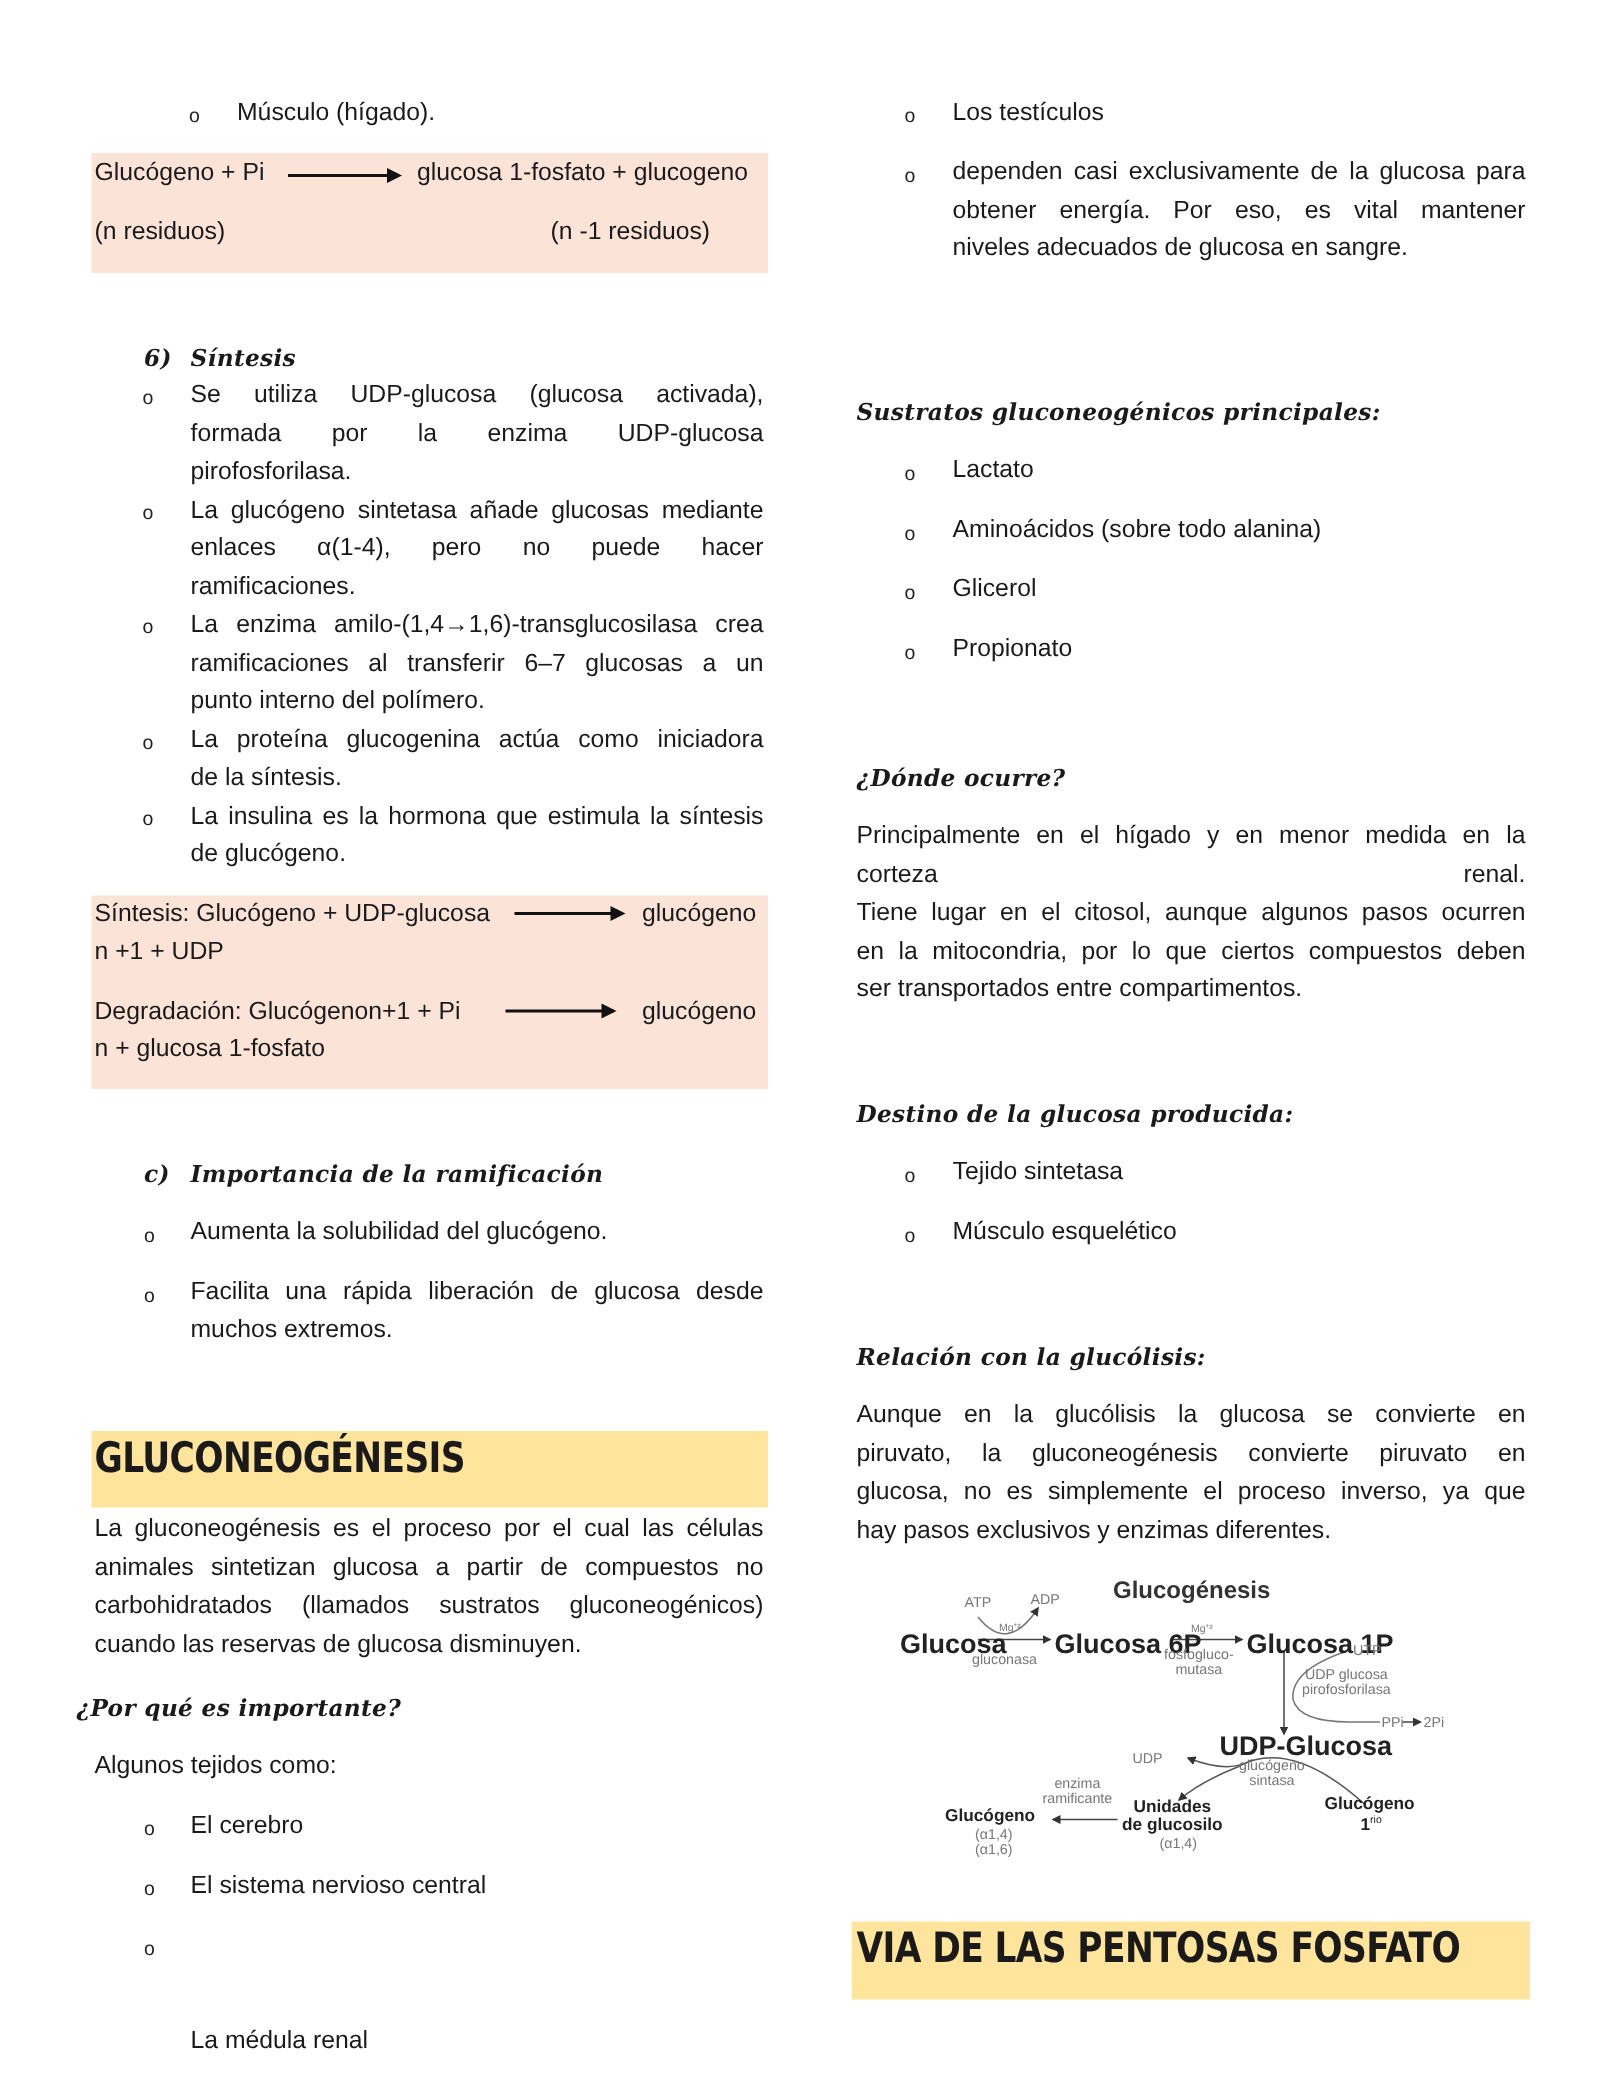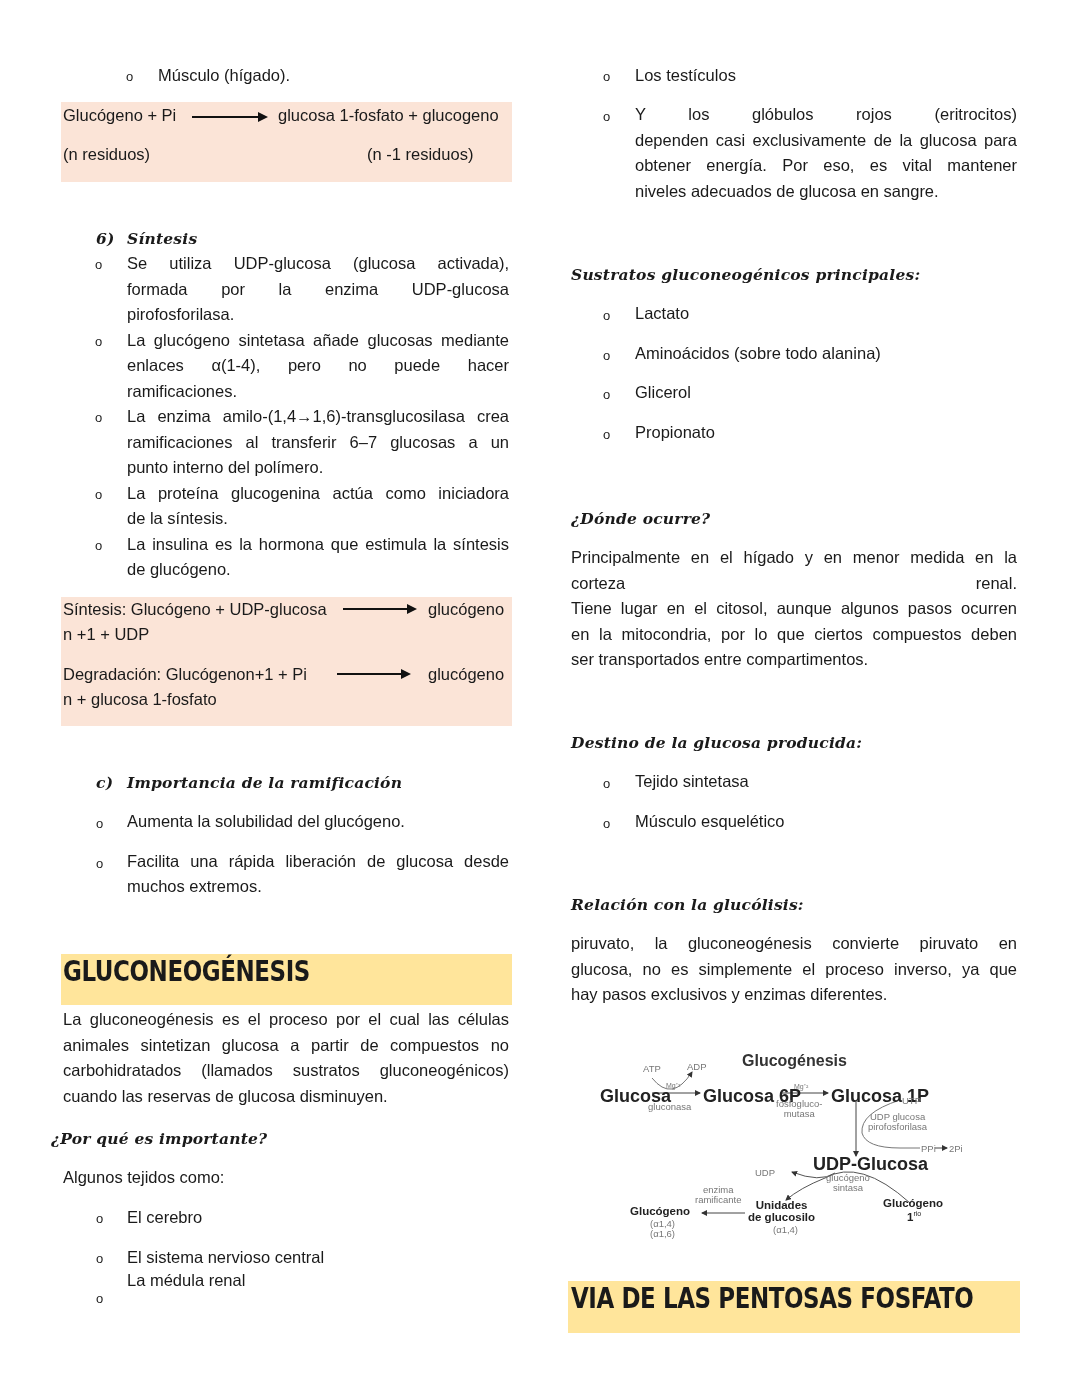--- a/index.html
+++ b/index.html
@@ -135,28 +135,27 @@
 </div>
 
 <div class="abs hand" style="left:51px; top:1129px;">¿Por qué es importante?</div>
 <div class="abs line" style="left:63px; top:1165px;">Algunos tejidos como:</div>
 
 <span class="bullet" style="left:96px; top:1211px;">o</span>
 <div class="abs line" style="left:127px; top:1205px;">El cerebro</div>
 <span class="bullet" style="left:96px; top:1251px;">o</span>
 <div class="abs line" style="left:127px; top:1245px;">El sistema nervioso central</div>
 <span class="bullet" style="left:96px; top:1291px;">o</span>
-<div class="abs line" style="left:127px; top:1268px;">La médula renal</div>
+<div class="abs line" style="left:127px; top:1348px;">La médula renal</div>
 
 <span class="bullet" style="left:603px; top:69px;">o</span>
 <div class="abs line" style="left:635px; top:63px;">Los testículos</div>
 
 <span class="bullet" style="left:603px; top:109px;">o</span>
 <div class="abs" style="left:635px; top:102px; width:382px;">
-  <div class="line justify-full">Y los glóbulos rojos (eritrocitos)</div>
   <div class="line justify-full">dependen casi exclusivamente de la glucosa para</div>
   <div class="line justify-full">obtener energía. Por eso, es vital mantener</div>
   <div class="line">niveles adecuados de glucosa en sangre.</div>
 </div>
 
 <div class="abs hand" style="left:571px; top:265px;">Sustratos gluconeogénicos principales:</div>
 <span class="bullet" style="left:603px; top:308px;">o</span>
 <div class="abs line" style="left:635px; top:301px;">Lactato</div>
 <span class="bullet" style="left:603px; top:348px;">o</span>
 <div class="abs line" style="left:635px; top:341px;">Aminoácidos (sobre todo alanina)</div>
@@ -178,20 +177,21 @@
 </div>
 
 <div class="abs hand" style="left:571px; top:733px;">Destino de la glucosa producida:</div>
 <span class="bullet" style="left:603px; top:776px;">o</span>
 <div class="abs line" style="left:635px; top:769px;">Tejido sintetasa</div>
 <span class="bullet" style="left:603px; top:816px;">o</span>
 <div class="abs line" style="left:635px; top:809px;">Músculo esquelético</div>
 
 <div class="abs hand" style="left:571px; top:895px;">Relación con la glucólisis:</div>
 <div class="abs" style="left:571px; top:931px; width:446px;">
+  <div class="line justify-full">Aunque en la glucólisis la glucosa se convierte en</div>
   <div class="line justify-full">piruvato, la gluconeogénesis convierte piruvato en</div>
   <div class="line justify-full">glucosa, no es simplemente el proceso inverso, ya que</div>
   <div class="line">hay pasos exclusivos y enzimas diferentes.</div>
 </div>
 
 <div class="diag">
   <svg width="380" height="200" style="position:absolute; left:0; top:0;">
     <defs>
       <marker id="ah" markerWidth="6" markerHeight="6" refX="5" refY="3" orient="auto">
         <path d="M0,0 L6,3 L0,6 Z" fill="#333"></path>

